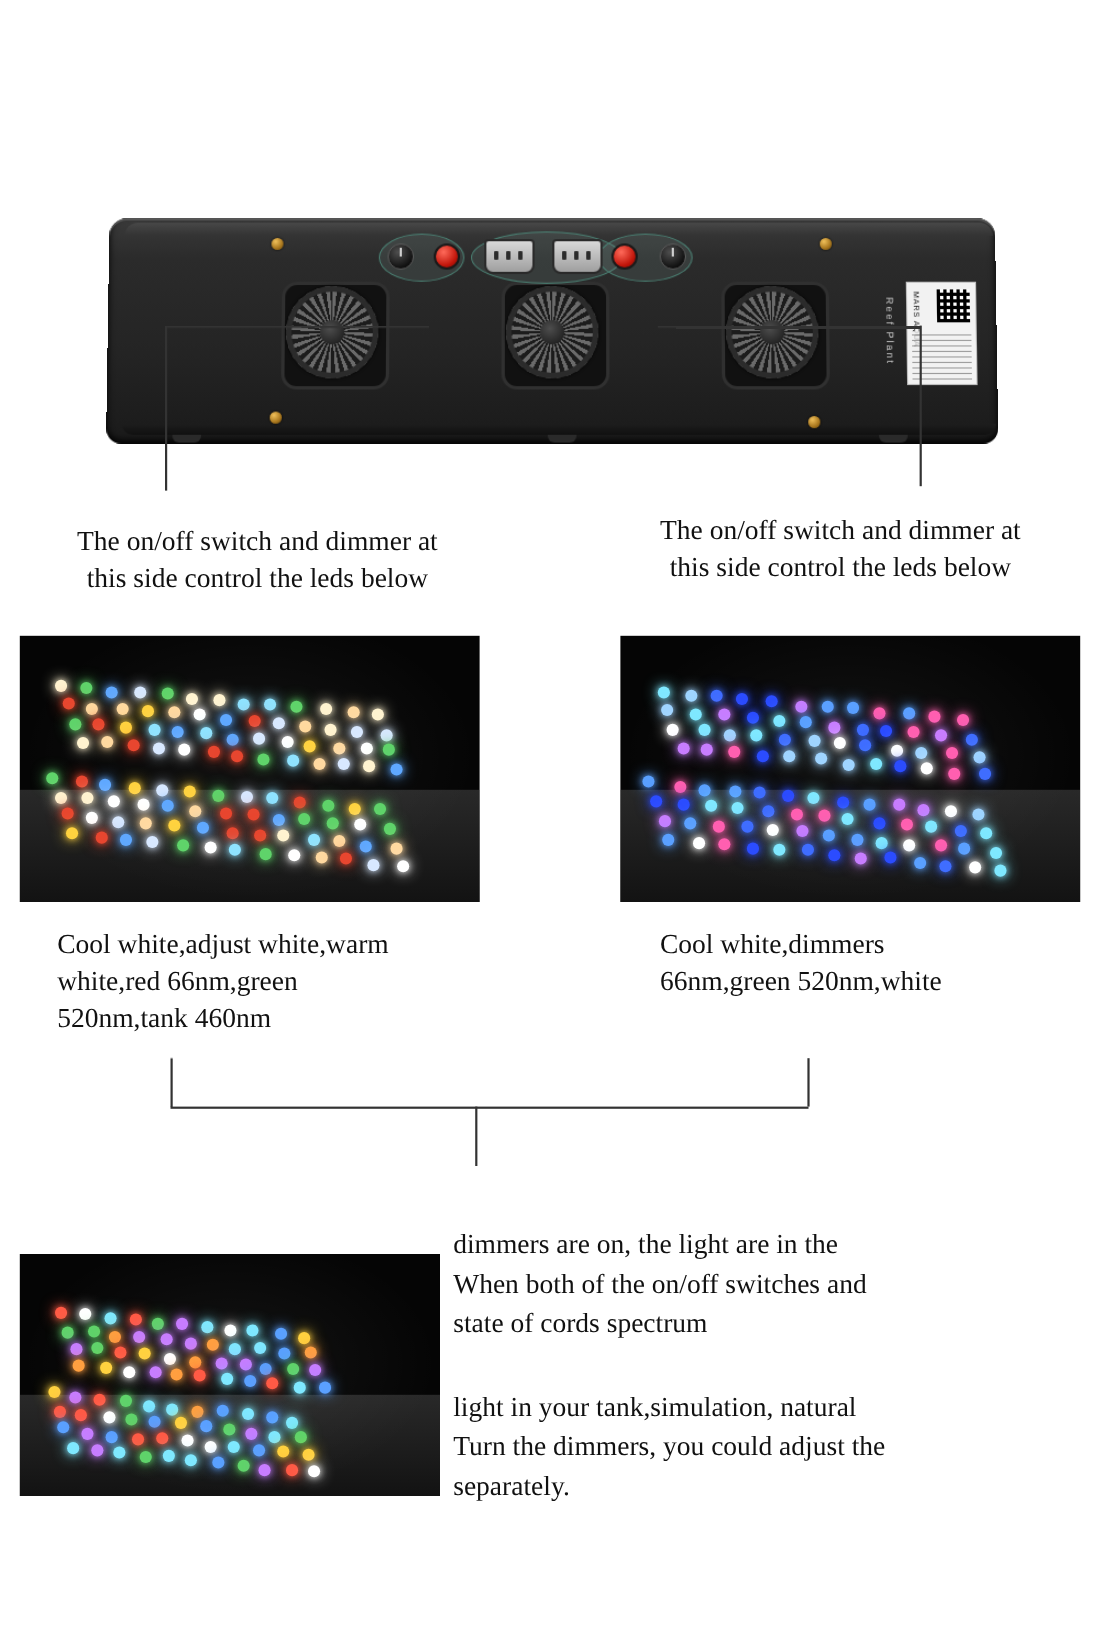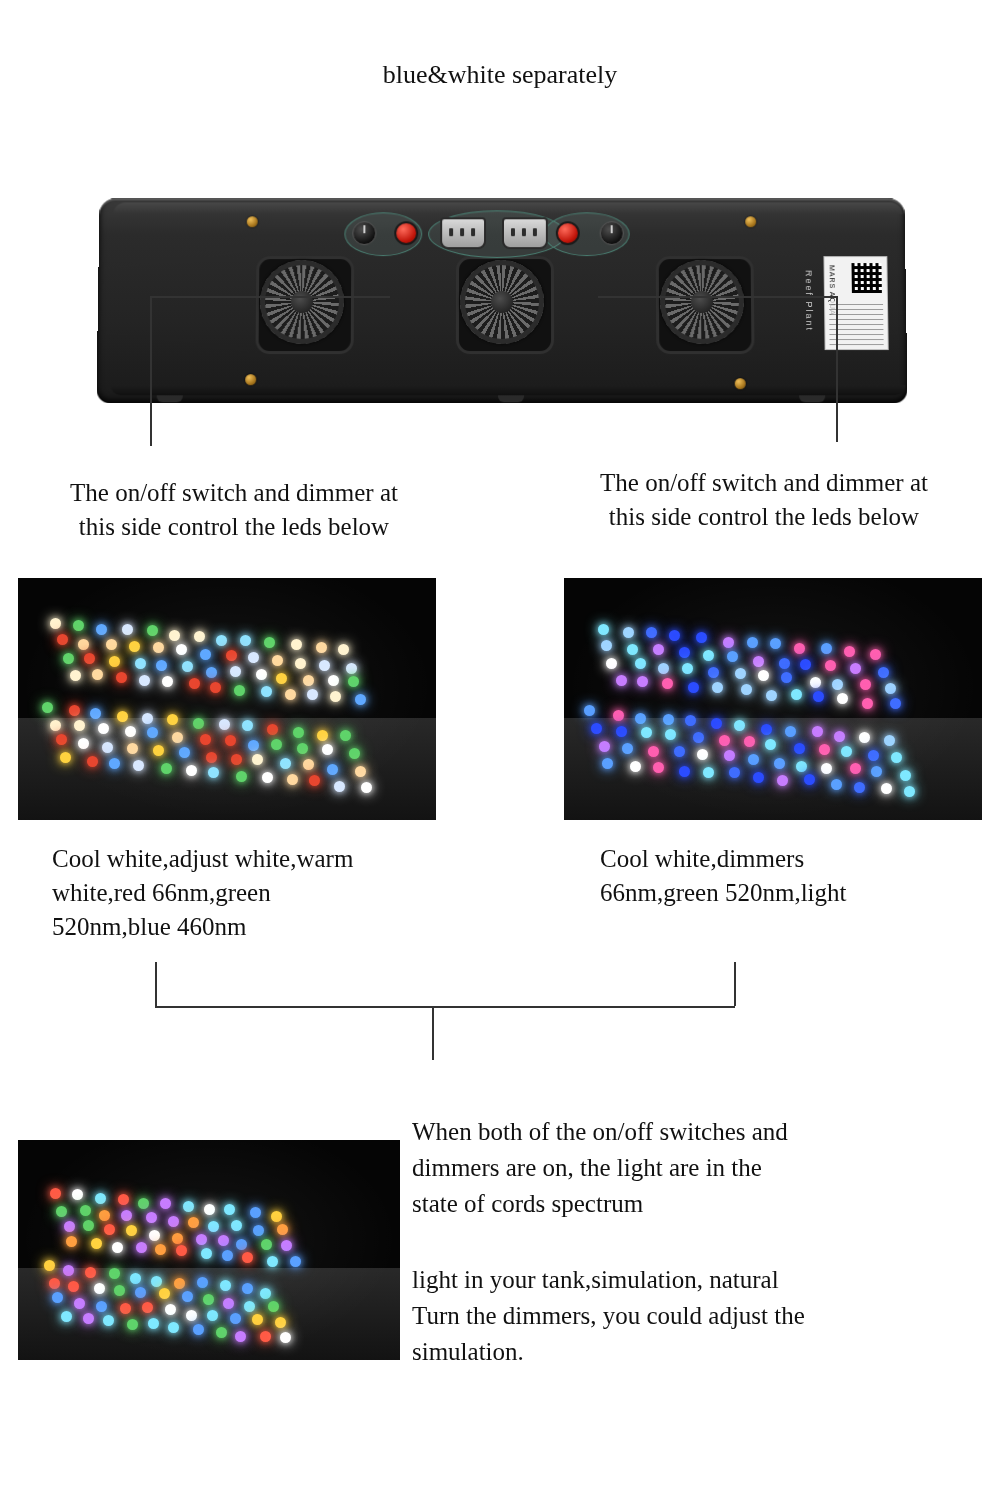--- a/index.html
+++ b/index.html
@@ -252,21 +252,20 @@
     line-height: 36px;
     color: #111;
   }
 </style>
 </head>
 <body>
 
 <div class="page">
 
   <div class="title">
-    <span class="line2">blue&amp;white separately</span>
   </div>
 
   <div class="fixture-wrap">
     <div class="fixture-body">
       <div class="fixture-top-edge"></div>
       <div class="fixture-bottom-lip"></div>
 
       <div class="screw" style="left:148px; top:18px;"></div>
       <div class="screw" style="left:648px; top:18px;"></div>
       <div class="screw" style="left:148px; top:176px;"></div>
@@ -541,25 +540,25 @@
         <span class="led" style="left: 266.832px; top: 200.705px; background: rgb(90, 160, 255); box-shadow: rgb(90, 160, 255) 0px 0px 7px, rgb(90, 160, 255) 0px 0px 14px;"></span>
         <span class="led" style="left: 289.998px; top: 204.376px; background: rgb(63, 109, 255); box-shadow: rgb(63, 109, 255) 0px 0px 7px, rgb(63, 109, 255) 0px 0px 14px;"></span>
         <span class="led" style="left: 316.902px; top: 204.926px; background: rgb(255, 255, 255); box-shadow: rgb(255, 255, 255) 0px 0px 7px, rgb(255, 255, 255) 0px 0px 14px;"></span>
         <span class="led" style="left: 339.628px; top: 208.022px; background: rgb(127, 232, 255); box-shadow: rgb(127, 232, 255) 0px 0px 7px, rgb(127, 232, 255) 0px 0px 14px;"></span>
       </div>
   </div>
 
   <div class="panel-label" style="left:52px; top:842px; width:400px;">
     <div>Cool white,adjust white,warm</div>
     <div>white,red 66nm,green</div>
-    <div>520nm,blue 460nm</div>
+    <div>520nm,tank 460nm</div>
   </div>
   <div class="panel-label" style="left:600px; top:842px; width:360px;">
     <div>Cool white,dimmers</div>
-    <div>66nm,green 520nm,light</div>
+    <div>66nm,green 520nm,white</div>
   </div>
 
   <div class="leader v" style="left:155px; top:962px; height:44px;"></div>
   <div class="leader h" style="left:155px; top:1006px; width:580px;"></div>
   <div class="leader v" style="left:734px; top:962px; height:44px;"></div>
   <div class="leader v" style="left:432px; top:1006px; height:54px;"></div>
 
   <div class="photo" style="left:18px; top:1140px; width:382px; height:220px;">
     <div class="floor"></div>
     <div class="glowmask"></div>
@@ -649,23 +648,23 @@
         <span class="led" style="left: 149.528px; top: 181.767px; background: rgb(127, 232, 255); box-shadow: rgb(127, 232, 255) 0px 0px 7px, rgb(127, 232, 255) 0px 0px 14px;"></span>
         <span class="led" style="left: 174.949px; top: 184.085px; background: rgb(90, 160, 255); box-shadow: rgb(90, 160, 255) 0px 0px 7px, rgb(90, 160, 255) 0px 0px 14px;"></span>
         <span class="led" style="left: 198.274px; top: 186.617px; background: rgb(95, 211, 106); box-shadow: rgb(95, 211, 106) 0px 0px 7px, rgb(95, 211, 106) 0px 0px 14px;"></span>
         <span class="led" style="left: 216.588px; top: 191.028px; background: rgb(199, 125, 255); box-shadow: rgb(199, 125, 255) 0px 0px 7px, rgb(199, 125, 255) 0px 0px 14px;"></span>
         <span class="led" style="left: 241.974px; top: 190.986px; background: rgb(255, 90, 69); box-shadow: rgb(255, 90, 69) 0px 0px 7px, rgb(255, 90, 69) 0px 0px 14px;"></span>
         <span class="led" style="left: 261.515px; top: 192.156px; background: rgb(255, 255, 255); box-shadow: rgb(255, 255, 255) 0px 0px 7px, rgb(255, 255, 255) 0px 0px 14px;"></span>
       </div>
   </div>
 
   <div class="bottom-text" style="left:412px; top:1114px; width:500px;">
+    <div>dimmers are on, the light are in the</div>
     <div>When both of the on/off switches and</div>
-    <div>dimmers are on, the light are in the</div>
     <div>state of cords spectrum</div>
   </div>
   <div class="bottom-text" style="left:412px; top:1262px; width:500px;">
     <div>light in your tank,simulation, natural</div>
     <div>Turn the dimmers, you could adjust the</div>
-    <div>simulation.</div>
+    <div>separately.</div>
   </div>
 
 </div>
 
 </body></html>

